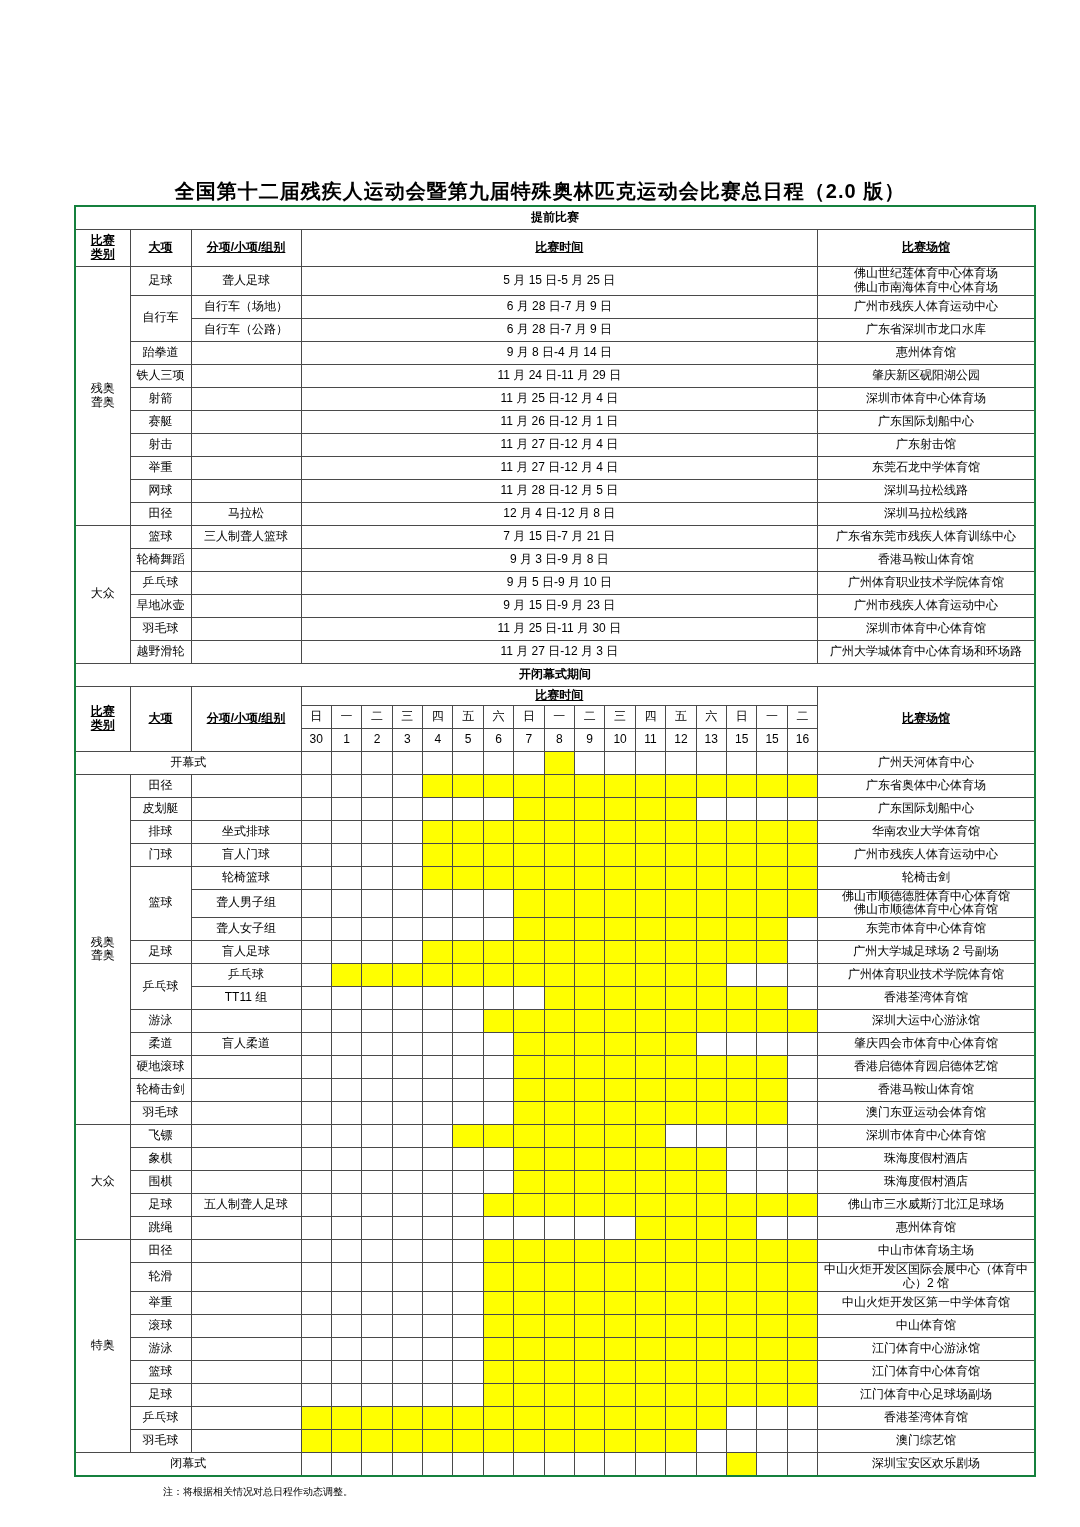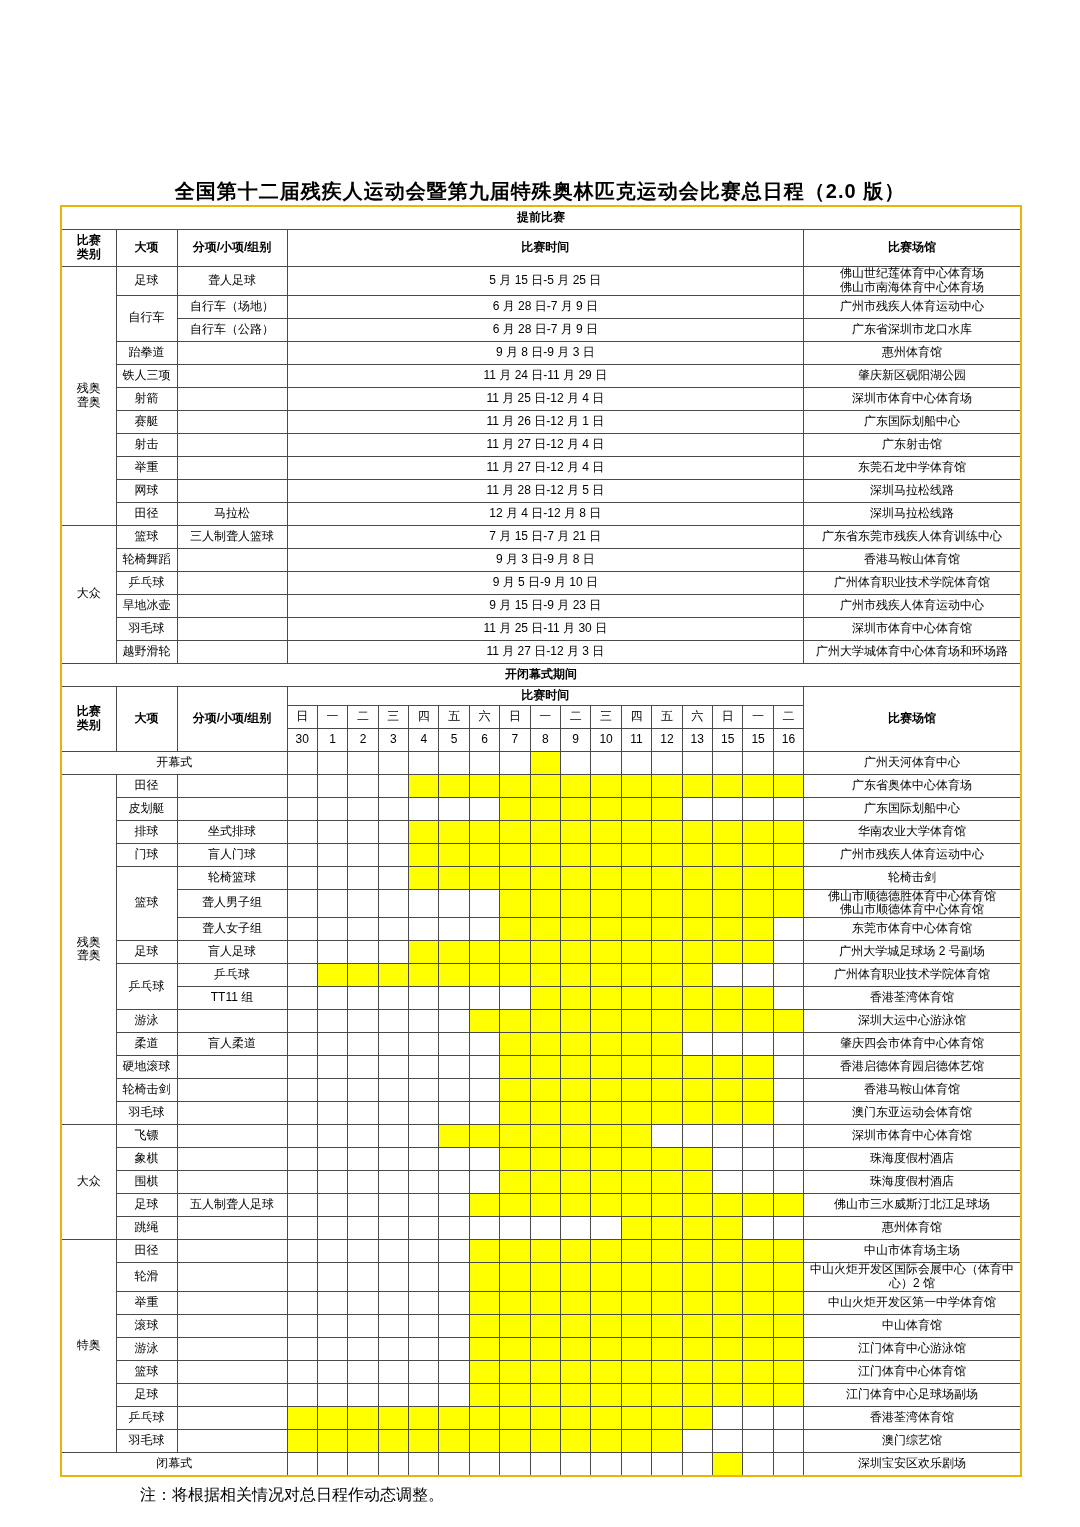--- a/index.html
+++ b/index.html
@@ -1,34 +1,34 @@
 <!DOCTYPE html>
 <html><head>
 <meta charset="utf-8">
 <style>
   html,body{margin:0;padding:0;background:#fff;}
   body{font-family:"Liberation Sans","DejaVu Sans",sans-serif;color:#000;}
   #page{position:relative;width:1080px;height:1527px;background:#ffffff;overflow:hidden;padding-left:48px;}
   #doc-title{position:absolute;top:178px;left:0;width:1080px;text-align:center;
     font-size:20px;font-weight:bold;letter-spacing:1px;}
-  #sched-table{position:absolute;top:205px;left:60px;width:960px;
-    border-collapse:collapse;table-layout:fixed;border:2px solid #eab308;}
+  #sched-table{position:absolute;top:205px;left:74px;width:960px;
+    border-collapse:collapse;table-layout:fixed;border:2px solid #15803d;}
   #sched-table td{border:1px solid #4a4a4a;font-size:12px;padding:0 2px;
     text-align:center;vertical-align:middle;height:22px;line-height:1.15;
     white-space:pre-line;overflow:hidden;}
   td.section-hdr{font-weight:bold;font-size:13px;height:21px;
     border-top:2px solid #000;border-bottom:2px solid #000;}
-  td.col-hdr{font-weight:bold;}
+  td.col-hdr{font-weight:bold;text-decoration:underline;}
   td.dow,td.dnum{padding:0;height:13px;font-size:11.5px;}
   td.day-cell{padding:0;}
   td.hl{background:#FFFF00;}
   td.venue-cell{font-size:12px;}
   tr.group-start td{border-top:1.5px solid #000;}
   tr.ceremony-row td{border-top:1.5px solid #000;border-bottom:1.5px solid #000;}
-  #footnote{position:absolute;left:140px;font-size:16px;}
+  #footnote{position:absolute;left:163px;font-size:10px;}
 </style>
 </head>
 <body>
 
 <div id="page">
   <div id="doc-title">全国第十二届残疾人运动会暨第九届特殊奥林匹克运动会比赛总日程（2.0 版）</div>
   <table id="sched-table">
     <colgroup>
       <col style="width:55px">
         <col style="width:61px">
@@ -64,21 +64,21 @@
           <td class="venue-cell">广州市残疾人体育运动中心</td>
         </tr>
         <tr>
           <td>自行车（公路）</td>
           <td colspan="17">6 月 28 日-7 月 9 日</td>
           <td class="venue-cell">广东省深圳市龙口水库</td>
         </tr>
         <tr>
           <td rowspan="1">跆拳道</td>
           <td></td>
-          <td colspan="17">9 月 8 日-9 月 3 日</td>
+          <td colspan="17">9 月 8 日-4 月 14 日</td>
           <td class="venue-cell">惠州体育馆</td>
         </tr>
         <tr>
           <td rowspan="1">铁人三项</td>
           <td></td>
           <td colspan="17">11 月 24 日-11 月 29 日</td>
           <td class="venue-cell">肇庆新区砚阳湖公园</td>
         </tr>
         <tr>
           <td rowspan="1">射箭</td>

